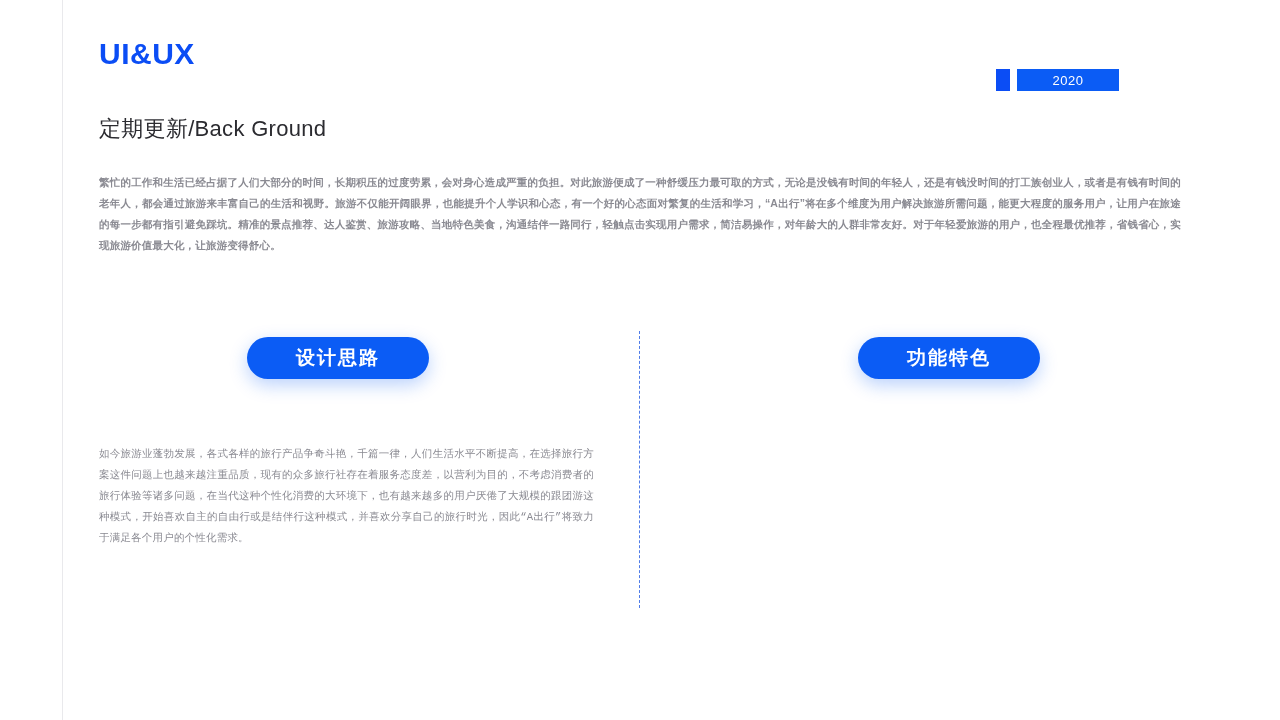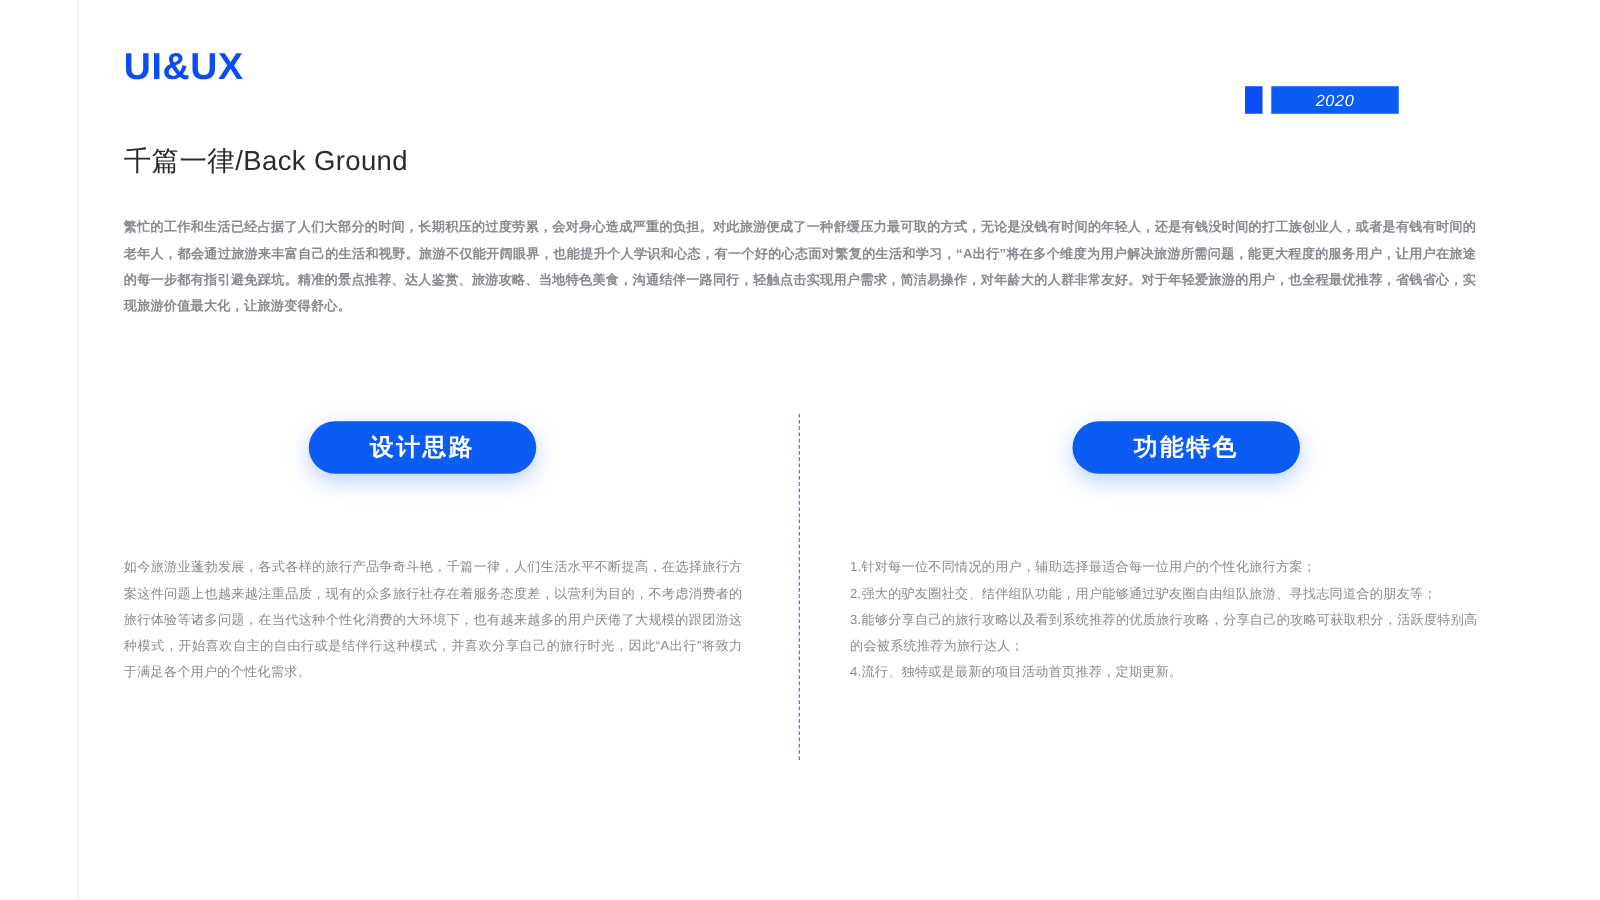--- a/index.html
+++ b/index.html
@@ -39,21 +39,20 @@
     letter-spacing: 0.5px;
     line-height: 36px;
   }
   .year-wrap {
     position: absolute;
     right: 116px;
     top: 69px;
     display: flex;
     align-items: flex-end;
     height: 22px;
-    font-style: italic;
   }
   .year-square {
     width: 14px;
     height: 22px;
     background: #0b4df5;
   }
   .year-gap {
     width: 7px;
     height: 22px;
     background: transparent;
@@ -117,50 +116,44 @@
   .pill-right { left: 858px; top: 337px; }
 
   .col-text {
     position: absolute;
     font-size: 10.5px;
     line-height: 21px;
     color: #8a8a92;
     text-align: justify;
     letter-spacing: 0.2px;
   }
-  .col-left  { left: 99px;  top: 444px; width: 495px; }
+  .col-left  { left: 99px;  top: 444px; width: 495px; font-family: Liberation Mono, monospace; }
   .col-right { left: 680px; top: 444px; width: 502px; }
   .col-right p { margin: 0; }
 </style>
 </head>
 <body>
 
 <div class="slide">
 
   <div class="left-rule"></div>
 
   <div class="logo">UI&amp;UX</div>
 
   <div class="year-wrap">
     <div class="year-square"></div>
     <div class="year-gap"></div>
     <div class="year-bar">2020</div>
   </div>
 
-  <div class="section-title">千篇一律/Back Ground</div>
+  <div class="section-title">定期更新/Back Ground</div>
 
   <div class="intro">繁忙的工作和生活已经占据了人们大部分的时间，长期积压的过度劳累，会对身心造成严重的负担。对此旅游便成了一种舒缓压力最可取的方式，无论是没钱有时间的年轻人，还是有钱没时间的打工族创业人，或者是有钱有时间的老年人，都会通过旅游来丰富自己的生活和视野。旅游不仅能开阔眼界，也能提升个人学识和心态，有一个好的心态面对繁复的生活和学习，“A出行”将在多个维度为用户解决旅游所需问题，能更大程度的服务用户，让用户在旅途的每一步都有指引避免踩坑。精准的景点推荐、达人鉴赏、旅游攻略、当地特色美食，沟通结伴一路同行，轻触点击实现用户需求，简洁易操作，对年龄大的人群非常友好。对于年轻爱旅游的用户，也全程最优推荐，省钱省心，实现旅游价值最大化，让旅游变得舒心。</div>
 
   <div class="divider"></div>
 
   <div class="pill pill-left">设计思路</div>
   <div class="pill pill-right">功能特色</div>
 
   <div class="col-text col-left">如今旅游业蓬勃发展，各式各样的旅行产品争奇斗艳，千篇一律，人们生活水平不断提高，在选择旅行方案这件问题上也越来越注重品质，现有的众多旅行社存在着服务态度差，以营利为目的，不考虑消费者的旅行体验等诸多问题，在当代这种个性化消费的大环境下，也有越来越多的用户厌倦了大规模的跟团游这种模式，开始喜欢自主的自由行或是结伴行这种模式，并喜欢分享自己的旅行时光，因此“A出行”将致力于满足各个用户的个性化需求。</div>
 
-  <div class="col-text col-right">
-    <p>1.针对每一位不同情况的用户，辅助选择最适合每一位用户的个性化旅行方案；</p>
-    <p>2.强大的驴友圈社交、结伴组队功能，用户能够通过驴友圈自由组队旅游、寻找志同道合的朋友等；</p>
-    <p>3.能够分享自己的旅行攻略以及看到系统推荐的优质旅行攻略，分享自己的攻略可获取积分，活跃度特别高的会被系统推荐为旅行达人；</p>
-    <p>4.流行、独特或是最新的项目活动首页推荐，定期更新。</p>
-  </div>
 
 </div>
 
 </body></html>

